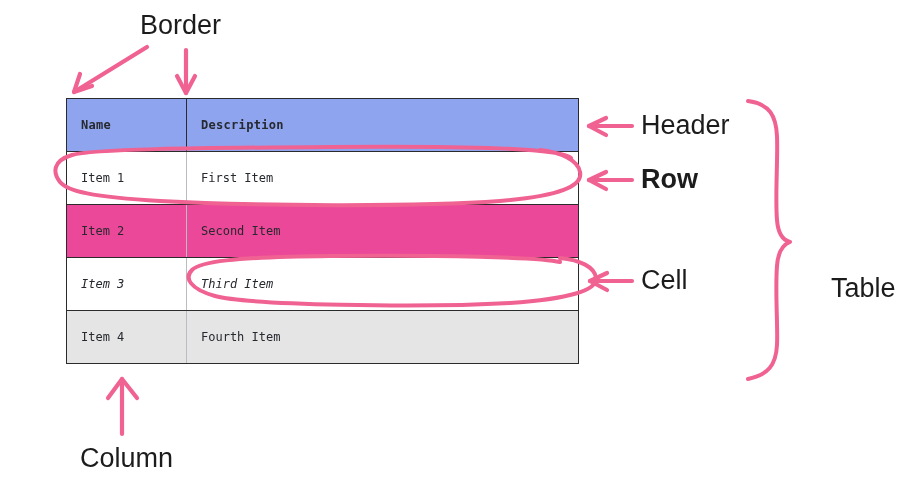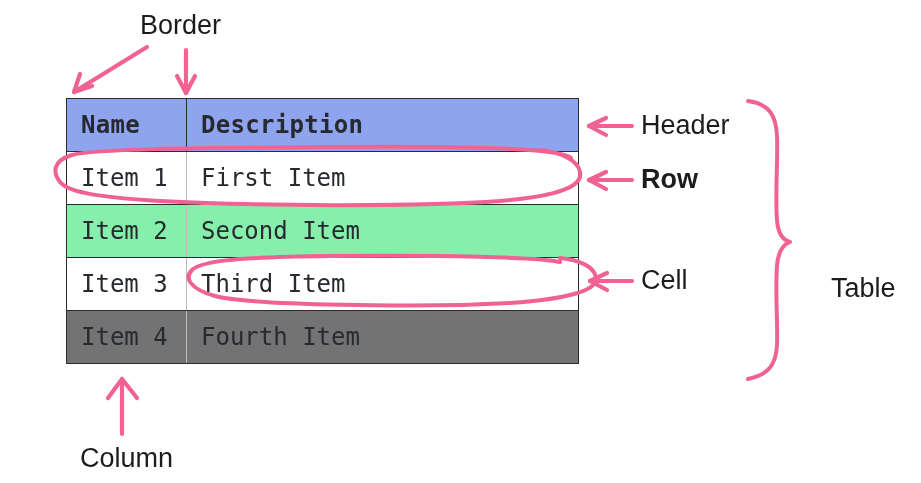--- a/index.html
+++ b/index.html
@@ -30,21 +30,21 @@
   }
 
   
   #data-table {
     position: absolute;
     left: 66px;
     top: 98px;
     width: 512px;
     border-collapse: collapse;
     font-family: "DejaVu Sans Mono", "Liberation Mono", monospace;
-    font-size: 24px;
+    font-size: 12px;
     table-layout: fixed;
     background: #ffffff;
   }
   #data-table th,
   #data-table td {
     border: 1.6px solid #2b2b2b;
     padding: 0 0 0 14px;
     height: 52px;
     line-height: 52px;
     text-align: left;
@@ -91,29 +91,29 @@
       <tr style="background:#8fa4ef;">
         <th>Name</th>
         <th>Description</th>
       </tr>
     </thead>
     <tbody>
       <tr style="background:#ffffff;">
         <td class="cell-name">Item 1</td>
         <td class="cell-desc">First Item</td>
       </tr>
-      <tr style="background:#86efac;">
+      <tr style="background:#ec4899;">
         <td class="cell-name">Item 2</td>
         <td class="cell-desc">Second Item</td>
       </tr>
-      <tr style="background:#ffffff;">
+      <tr style="background:#ffffff;font-style:italic;">
         <td class="cell-name">Item 3</td>
         <td class="cell-desc">Third Item</td>
       </tr>
-      <tr style="background:#737373;">
+      <tr style="background:#e5e5e5;">
         <td class="cell-name">Item 4</td>
         <td class="cell-desc">Fourth Item</td>
       </tr>
     </tbody>
   </table>
 
   <svg id="annot-layer" viewBox="0 0 921 483" xmlns="http://www.w3.org/2000/svg">
 
     <g>
       <path d="M147,47 L74,92" fill="none" stroke="#f06292" stroke-width="4.2" stroke-linecap="round"></path>

